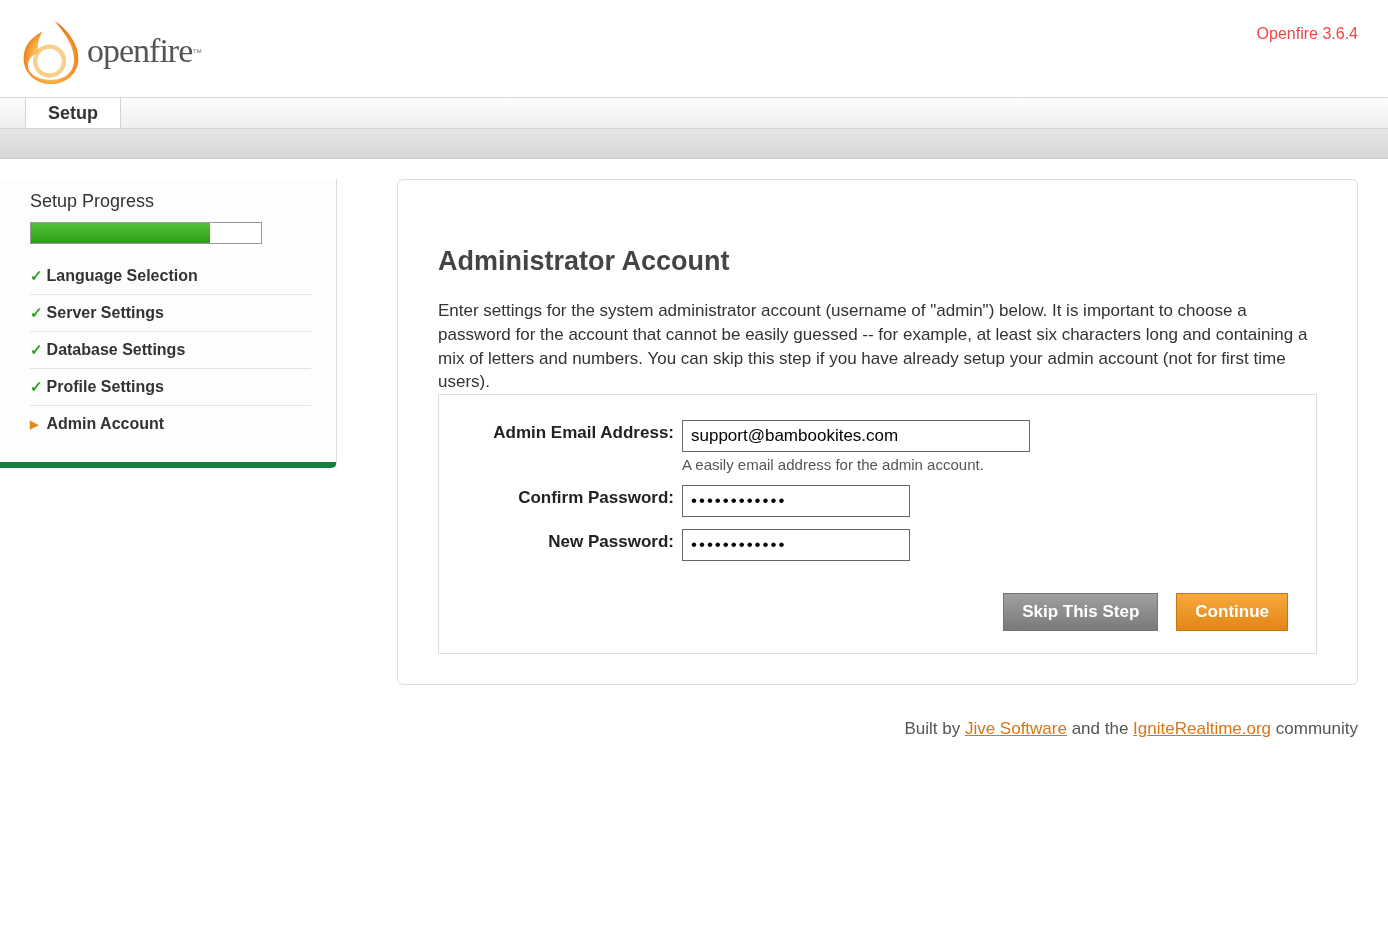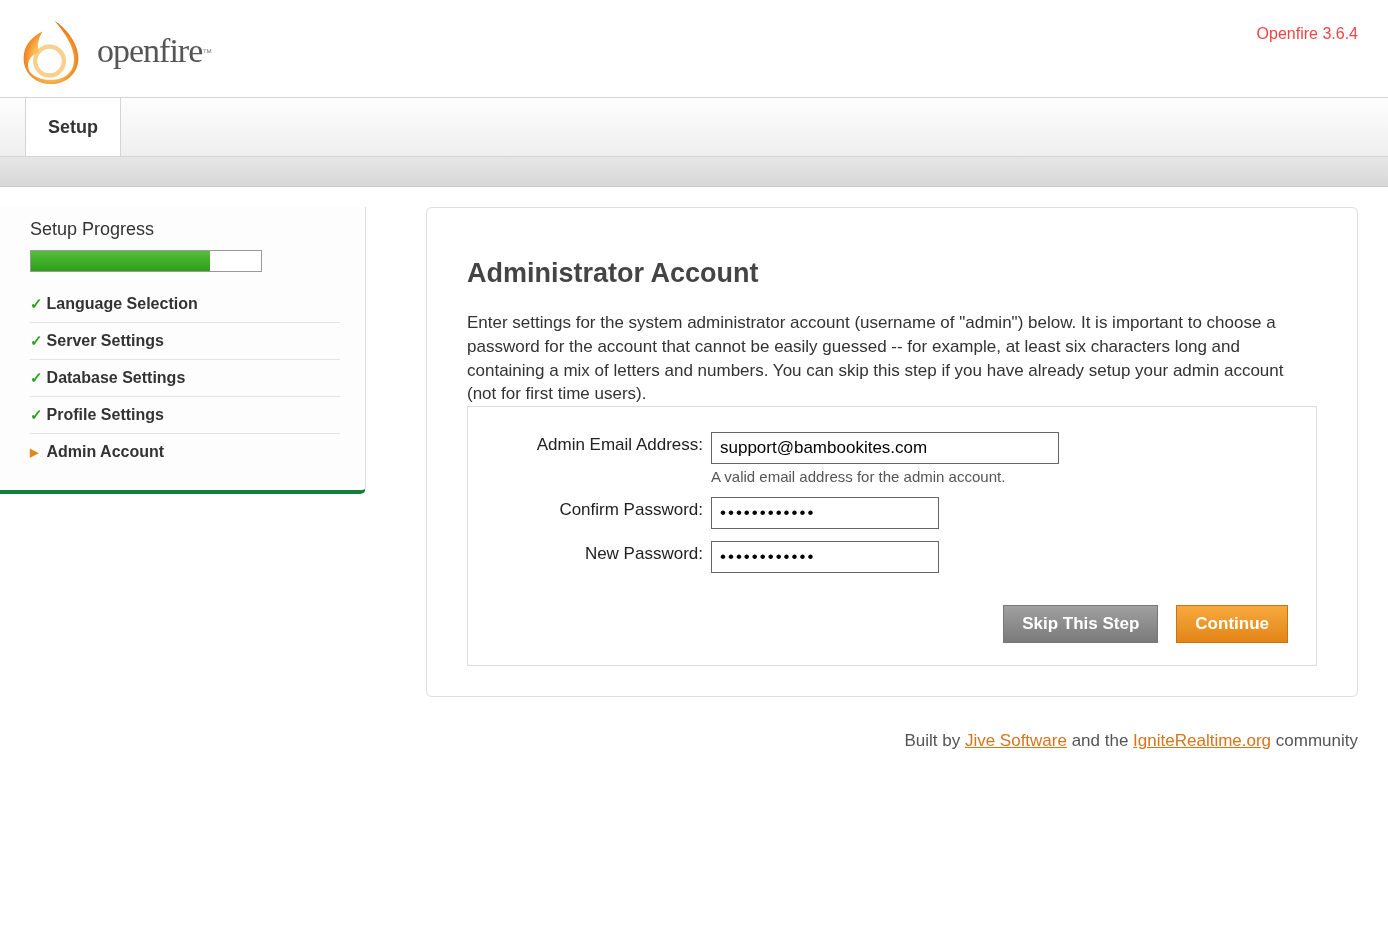--- a/index.html
+++ b/index.html
@@ -8,21 +8,21 @@
       font-size: 14px;
       color: #333;
       background: #fff;
     }
     .header {
       display: flex;
       align-items: flex-start;
       justify-content: space-between;
       padding: 15px 30px 10px 15px;
     }
-    .logo-wrap { display: flex; align-items: center; gap: 10px; }
+    .logo-wrap { display: flex; align-items: center; gap: 0; }
     .logo-flame {
       width: 72px; height: 72px; position: relative;
     }
     .logo-flame svg { width: 100%; height: 100%; }
     .logo-text {
       font-family: Georgia, 'Times New Roman', serif;
       font-size: 34px;
       color: #555;
       font-weight: 400;
       letter-spacing: -1px;
@@ -31,21 +31,21 @@
     .version {
       color: #ef4444;
       font-size: 16px;
       padding-top: 10px;
     }
     .tab-row {
       border-top: 1px solid #d4d4d4;
       border-bottom: 1px solid #d4d4d4;
       background: linear-gradient(#fdfdfd, #efefef);
       padding-left: 25px;
-      height: 60px;
+      height: 32px;
       display: flex;
       align-items: stretch;
     }
     .tab {
       background: #fff;
       border: 1px solid #d4d4d4;
       border-bottom: none;
       border-top: none;
       padding: 0 22px;
       display: flex;
@@ -58,24 +58,24 @@
       height: 30px;
       background: linear-gradient(#e6e6e6, #d8d8d8);
       border-bottom: 1px solid #ccc;
     }
     .body-wrap {
       display: flex;
       align-items: flex-start;
       padding: 20px 0 0 0;
     }
     .sidebar {
-      width: 366px;
+      width: 337px;
       padding: 12px 25px 20px 30px;
       border-right: 1px solid #ddd;
-      border-bottom: 4px solid #15803d;
+      border-bottom: 6px solid #15803d;
       border-radius: 0 0 6px 0;
       background: #fdfdfd;
     }
     .sidebar-title {
       font-size: 18px;
       color: #333;
       margin-bottom: 10px;
     }
     .progress-outer {
       width: 232px;
@@ -111,40 +111,41 @@
       border: 1px solid #ddd;
       border-radius: 6px;
       padding: 50px 40px 30px 40px;
       background: #fff;
     }
     .panel h1 {
       font-size: 27px;
       color: #444;
       font-weight: bold;
       margin-bottom: 22px;
+      margin-top: 16px;
     }
     .panel-desc {
       font-size: 17px;
       line-height: 1.4;
       color: #333;
     }
     .form-box {
       border: 1px solid #ddd;
       padding: 25px 28px 22px 28px;
     }
     .form-row {
       display: flex;
       align-items: flex-start;
       margin-bottom: 12px;
     }
     .form-label {
       width: 215px;
       text-align: right;
       font-size: 17px;
-      font-weight: normal;
+      font-weight: bold;
       color: #222;
       padding-top: 3px;
       padding-right: 8px;
     }
     .form-field input {
       border: 1px solid #666;
       padding: 5px 8px;
       font-size: 17px;
       font-family: inherit;
     }
@@ -251,21 +252,21 @@
   <div class="content">
     <div class="panel">
       <h1>Administrator Account</h1>
       <p class="panel-desc">Enter settings for the system administrator account (username of "admin") below. It is important to choose a password for the account that cannot be easily guessed -- for example, at least six characters long and containing a mix of letters and numbers. You can skip this step if you have already setup your admin account (not for first time users).</p>
 
       <div class="form-box">
         <div class="form-row">
           <div class="form-label">Admin Email Address:</div>
           <div class="form-field">
             <input type="text" class="email-input" value="support@bambookites.com" style="">
-            <div class="hint">A valid email address for the admin account.</div>
+            <div class="hint">A easily email address for the admin account.</div>
           </div>
         </div>
         <div class="form-row">
           <div class="form-label">Confirm Password:</div>
           <div class="form-field">
             <input type="password" class="pwd-input" value="••••••••••••" style="">
           </div>
         </div>
         <div class="form-row">
           <div class="form-label">New Password:</div>

